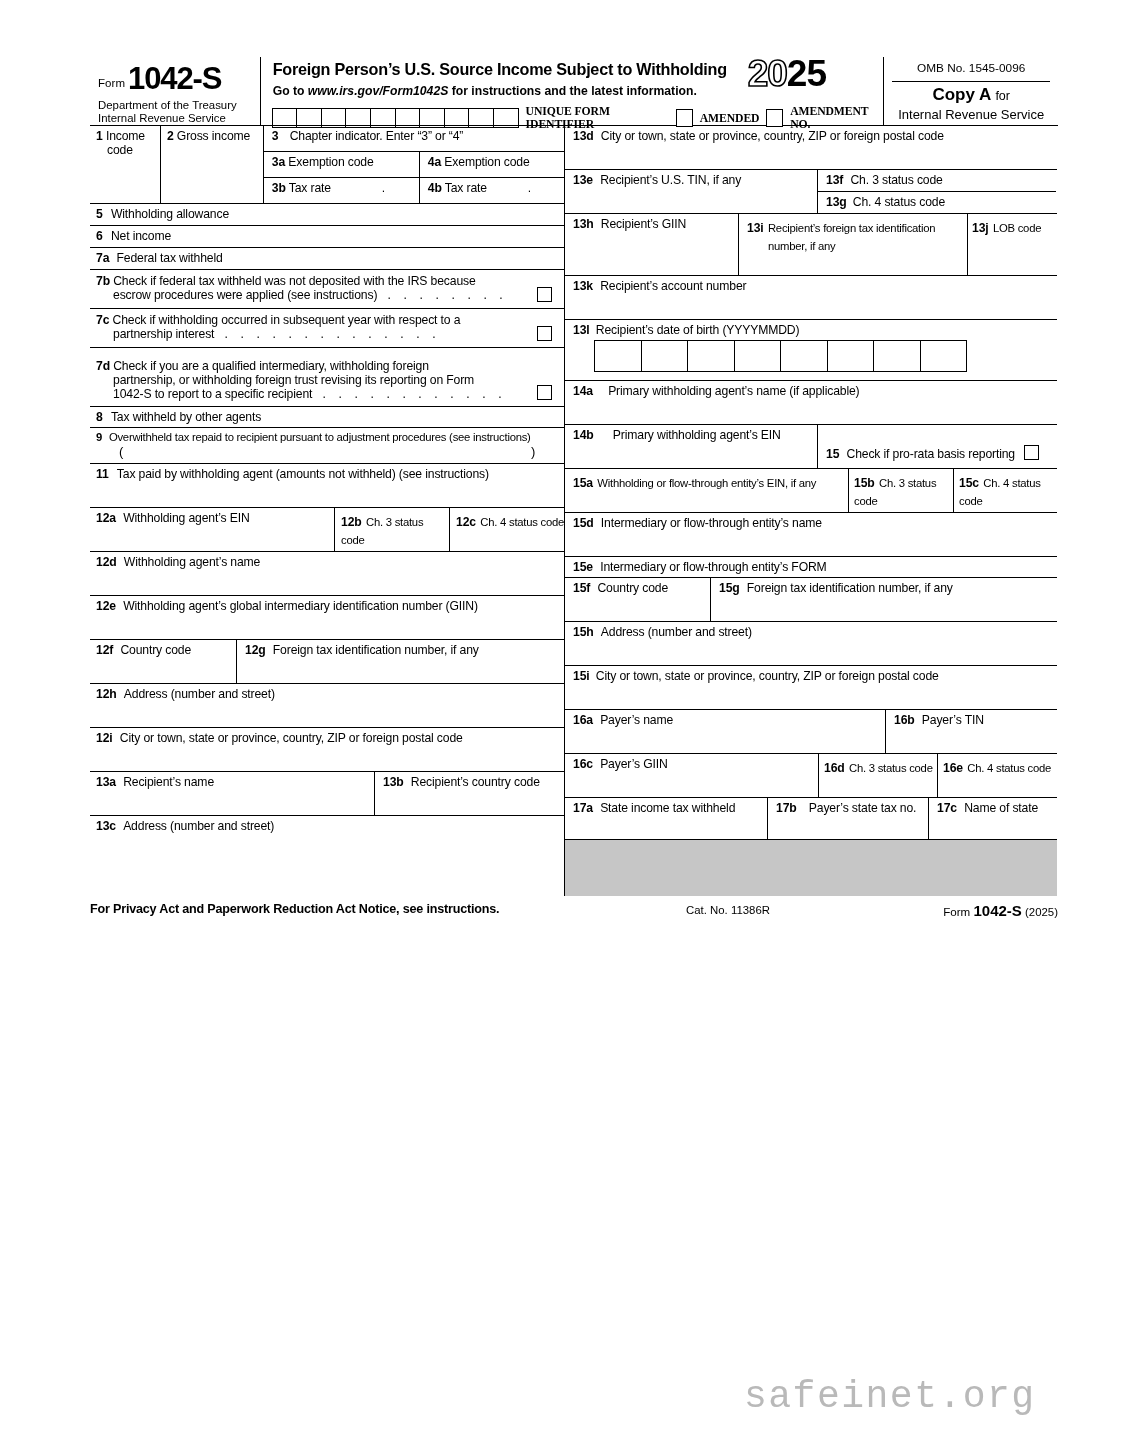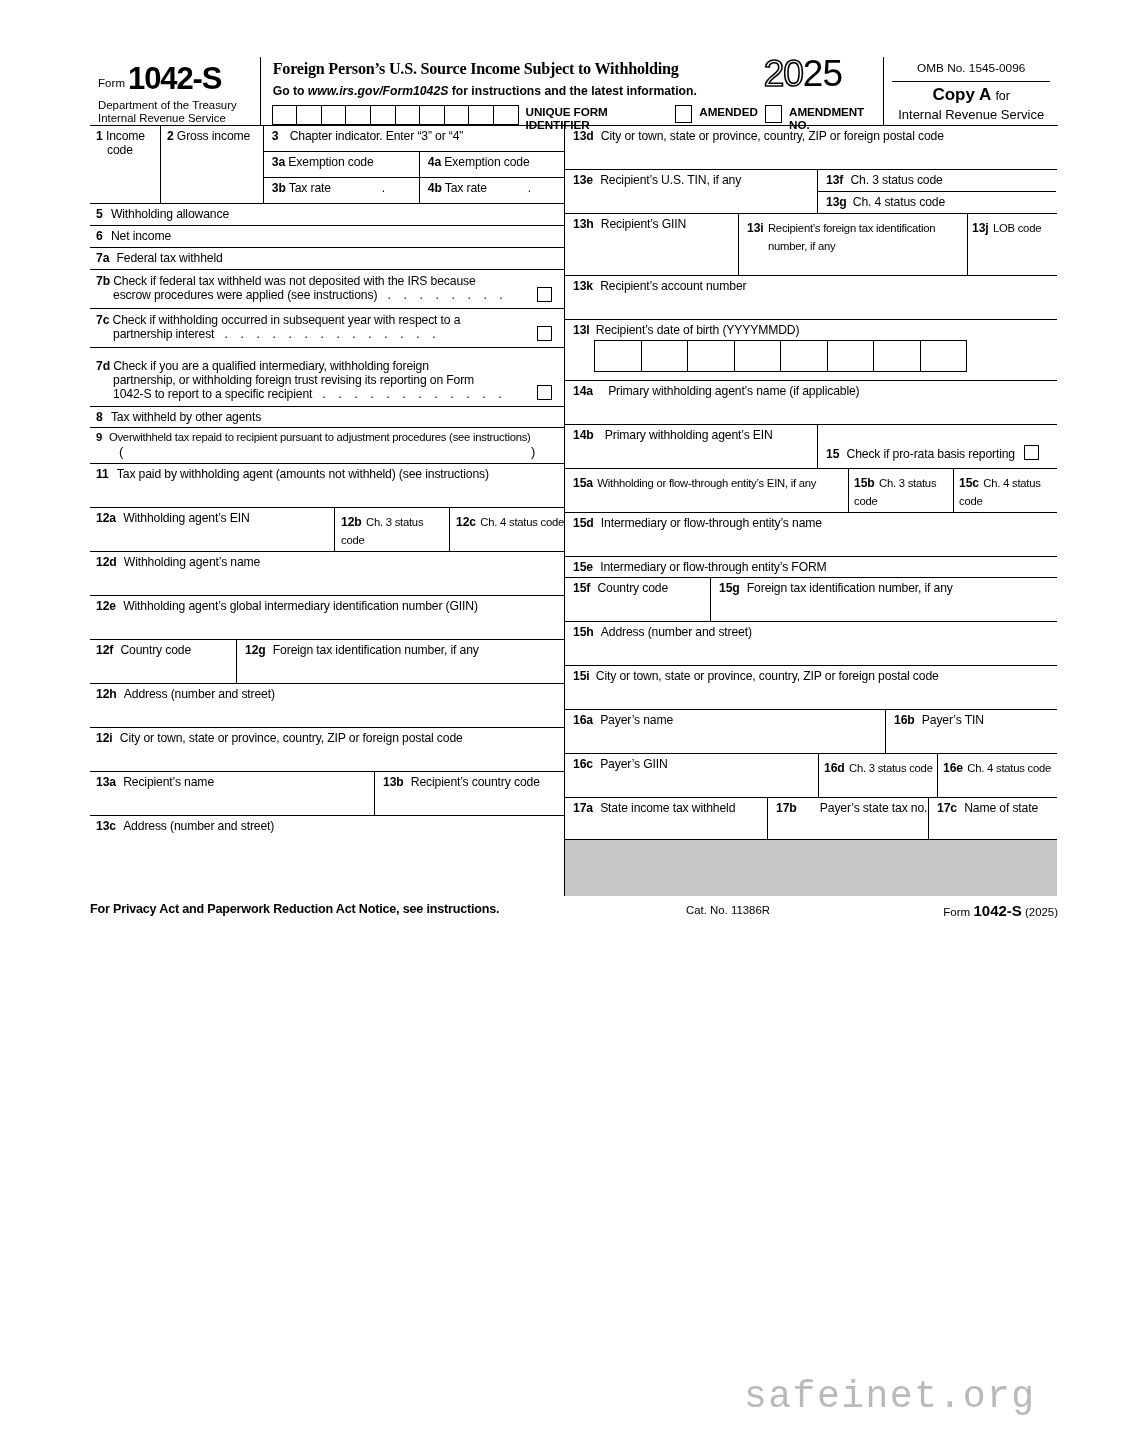--- a/index.html
+++ b/index.html
@@ -18,27 +18,27 @@
   
   .hdr{display:flex;width:968px;height:68px;}
   .hdr-left{width:170px;position:relative;}
   .hdr-mid{width:624px;position:relative;border-left:1.6px solid #000;}
   .hdr-right{width:174px;position:relative;border-left:1.6px solid #000;}
 
   .lbl-form{font-size:11.5px;position:absolute;left:8px;top:20px;letter-spacing:.1px;}
   .num-1042s{position:absolute;left:38px;top:4px;font-size:31px;font-weight:bold;letter-spacing:-1.1px;}
   .dept{position:absolute;left:8px;top:42px;font-size:11.4px;line-height:12.6px;}
 
-  .title-main{position:absolute;left:12px;top:3px;font-size:16.2px;font-weight:bold;letter-spacing:-.25px;white-space:nowrap;font-family:Liberation Serif, serif;}
+  .title-main{position:absolute;left:12px;top:3px;font-size:16.2px;font-weight:bold;letter-spacing:-.25px;white-space:nowrap;}
   .title-goto{position:absolute;left:12px;top:27px;font-size:12.2px;font-weight:bold;white-space:nowrap;}
   .title-goto i{font-style:italic;}
-  .yr{position:absolute;left:487px;top:-4px;font-size:37px;font-weight:normal;letter-spacing:-1px;margin-left:16px;}
+  .yr{position:absolute;left:487px;top:-4px;font-size:37px;font-weight:bold;letter-spacing:-1px;}
   .yr .hollow{color:#fff;-webkit-text-stroke:1.6px #000;}
 
-  .ufi-row{position:absolute;left:11px;top:48px;display:flex;align-items:flex-start;}
+  .ufi-row{position:absolute;left:11px;top:48px;display:flex;align-items:center;font-family:Liberation Serif, serif;}
   .ufi-grid{display:flex;border:1.6px solid #000;height:18px;}
   .ufi-grid span{width:23.6px;border-right:1.2px solid #000;}
   .ufi-grid span:last-child{border-right:none;}
   .ufi-txt{font-size:11.7px;font-weight:bold;margin-left:7px;letter-spacing:-.1px;}
   .sqbox{width:18px;height:18px;border:1.5px solid #000;box-sizing:border-box;background:#fff;}
 
   .omb{position:absolute;left:0;top:4px;width:100%;text-align:center;font-size:11.8px;}
   .omb-rule{position:absolute;left:8px;top:24px;width:158px;border-top:1.3px solid #000;}
   .copya{position:absolute;left:0;top:28px;width:100%;text-align:center;font-size:17px;font-weight:bold;}
   .copya .for{font-size:12.5px;font-weight:normal;}
@@ -328,21 +328,21 @@
             <span></span>
         </div>
       </div>
 
       <div class="cell hv" style="height:44px;">
         <div class="t pad2"><b>14a</b> <span style="margin-left:12px;">Primary withholding agent’s name (if applicable)</span></div>
       </div>
 
       <div class="row cell hv" style="height:44px;">
         <div class="vl" style="width:252px;">
-          <div class="t pad2"><b>14b</b> <span style="margin-left:8px;">Primary withholding agent’s EIN</span></div>
+          <div class="t pad2"><b>14b</b> <span style="margin-left:16px;">Primary withholding agent’s EIN</span></div>
         </div>
         <div style="width:238.4px;position:relative;">
           <div class="t" style="position:absolute;left:8px;top:22px;"><b>15</b> <span style="margin-left:4px;">Check if pro-rata basis reporting</span></div>
           <div class="bx" style="left:206px;top:20px;"></div>
         </div>
       </div>
 
       <div class="row cell hv" style="height:44px;">
         <div class="vl" style="width:283px;">
           <div class="pad2" style="padding-top:4px;"><b class="t">15a</b> <span class="tn">Withholding or flow-through entity’s EIN, if any</span></div>
@@ -399,21 +399,21 @@
         <div style="width:119.4px;">
           <div class="pad" style="padding-top:4px;padding-left:5px;"><b class="t">16e</b> <span class="tn">Ch. 4 status code</span></div>
         </div>
       </div>
 
       <div class="row cell hv" style="height:42px;">
         <div class="vl" style="width:202px;">
           <div class="t pad2"><b>17a</b> <span style="margin-left:4px;">State income tax withheld</span></div>
         </div>
         <div class="vl" style="width:160px;">
-          <div class="t pad2"><b>17b</b> <span style="margin-left:20px;">Payer’s state tax no.</span></div>
+          <div class="t pad2"><b>17b</b> <span style="margin-left:9px;">Payer’s state tax no.</span></div>
         </div>
         <div style="width:128.4px;">
           <div class="t pad2"><b>17c</b> <span style="margin-left:4px;">Name of state</span></div>
         </div>
       </div>
 
       <div class="cell nob gray-fill" style="height:56px;"></div>
     </div>
   </div>
 

